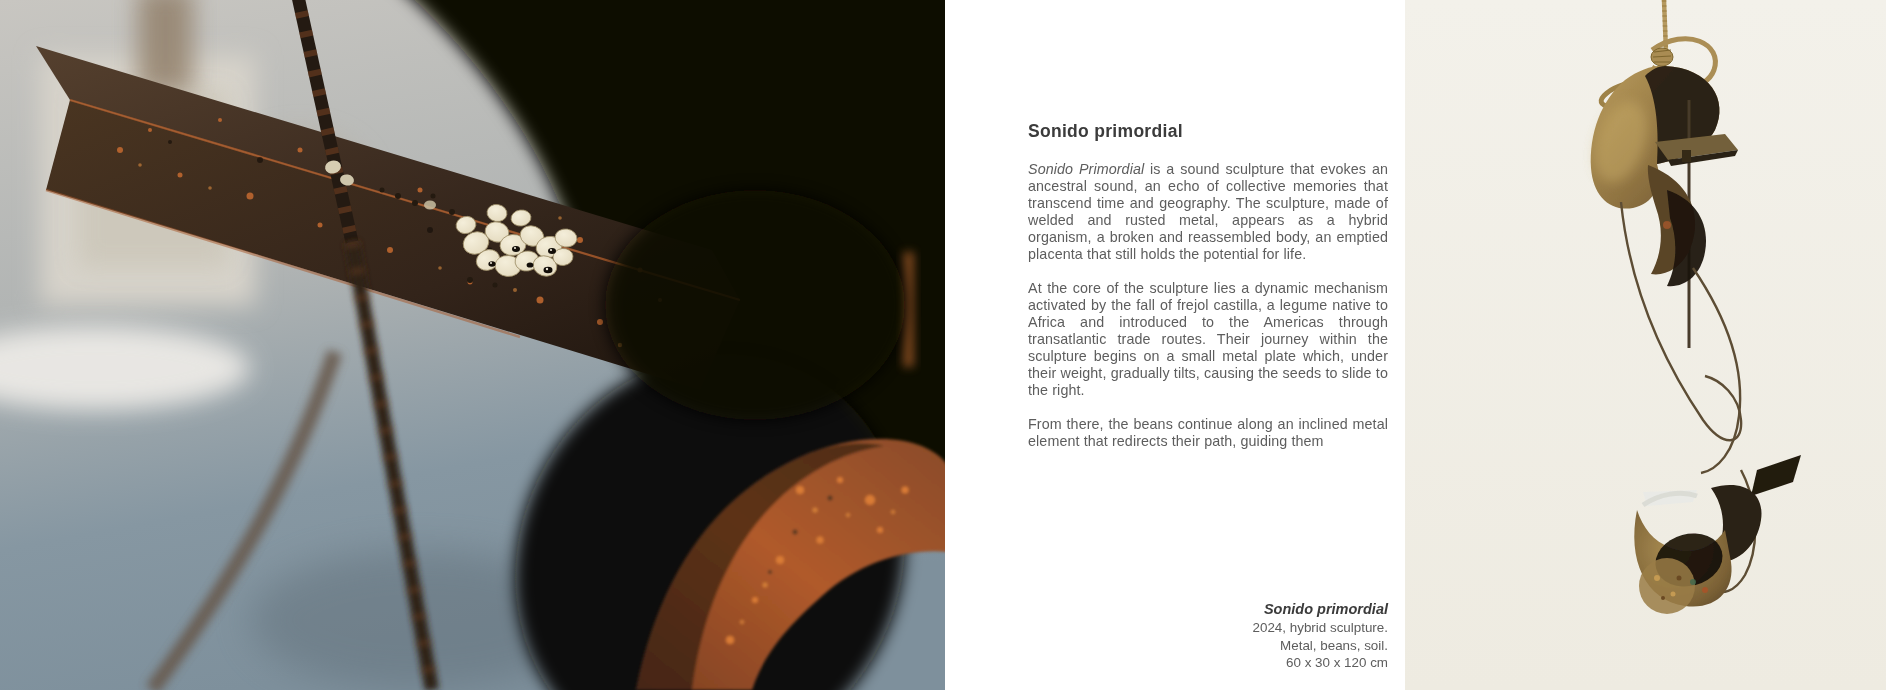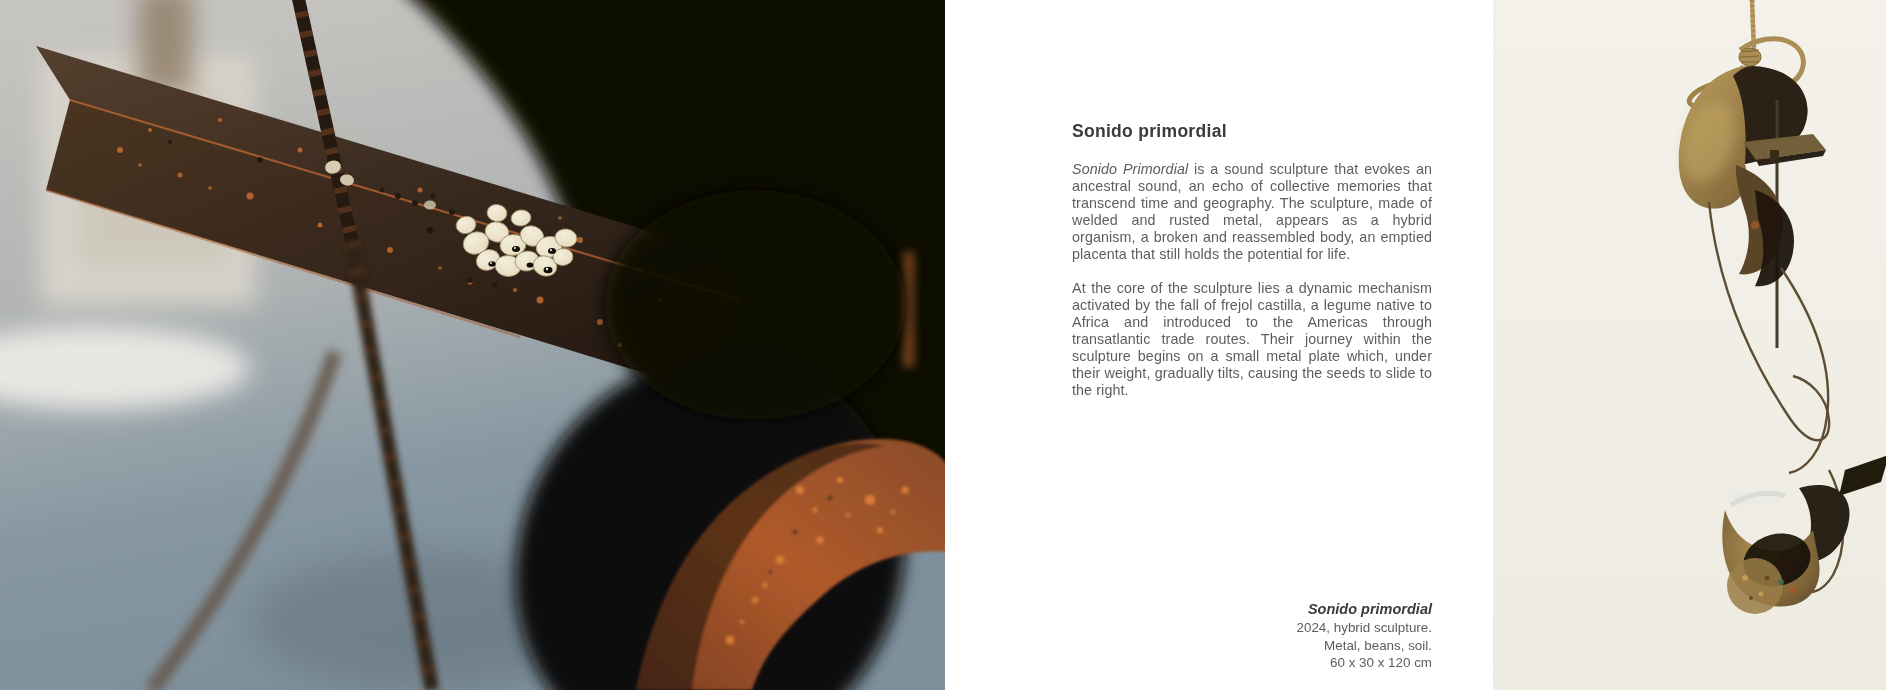--- a/index.html
+++ b/index.html
@@ -1,18 +1,18 @@
 <!DOCTYPE html>
 <html><head>
 <meta charset="utf-8">
 <style>
   html,body{margin:0;padding:0;background:#ffffff;}
   .page{
     width:1886px;height:690px;display:flex;overflow:hidden;
-    font-family:"Liberation Sans",sans-serif;background:#ffffff;gap:44px;
+    font-family:"Liberation Sans",sans-serif;background:#ffffff;
   }
   .photo{position:relative;overflow:hidden;flex:none;}
   .photo svg{display:block;}
   .photo-left{width:945px;height:690px;}
   .photo-right{width:481px;height:690px;}
   .article-col{
     width:460px;height:690px;flex:none;position:relative;background:#ffffff;
     box-sizing:border-box;padding:121px 17px 0 83px;
   }
   .article-title{
@@ -226,20 +226,21 @@
         </g>
       </g>
     </svg>
   </figure>
 
   <section class="article-col">
     <h1 class="article-title">Sonido primordial</h1>
     <div class="article-body">
       <p><span class="lead-italic">Sonido Primordial</span><span> is a sound sculpture that evokes an ancestral sound, an echo of collective memories that transcend time and geography. The sculpture, made of welded and rusted metal, appears as a hybrid organism, a broken and reassembled body, an emptied placenta that still holds the potential for life.</span></p>
       <p>At the core of the sculpture lies a dynamic mechanism activated by the fall of frejol castilla, a legume native to Africa and introduced to the Americas through transatlantic trade routes. Their journey within the sculpture begins on a small metal plate which, under their weight, gradually tilts, causing the seeds to slide to the right.</p>
+      <p>From there, the beans continue along an inclined metal element that redirects their path, guiding them</p>
     </div>
     <div class="caption">
       <p class="caption-title">Sonido primordial</p>
       <p class="caption-line">2024, hybrid sculpture.</p>
       <p class="caption-line">Metal, beans, soil.</p>
       <p class="caption-line">60 x 30 x 120 cm</p>
     </div>
   </section>
 
   <figure class="photo photo-right" style="margin:0" aria-label="Hanging welded-metal sound sculpture suspended from a rope against a cream background">

